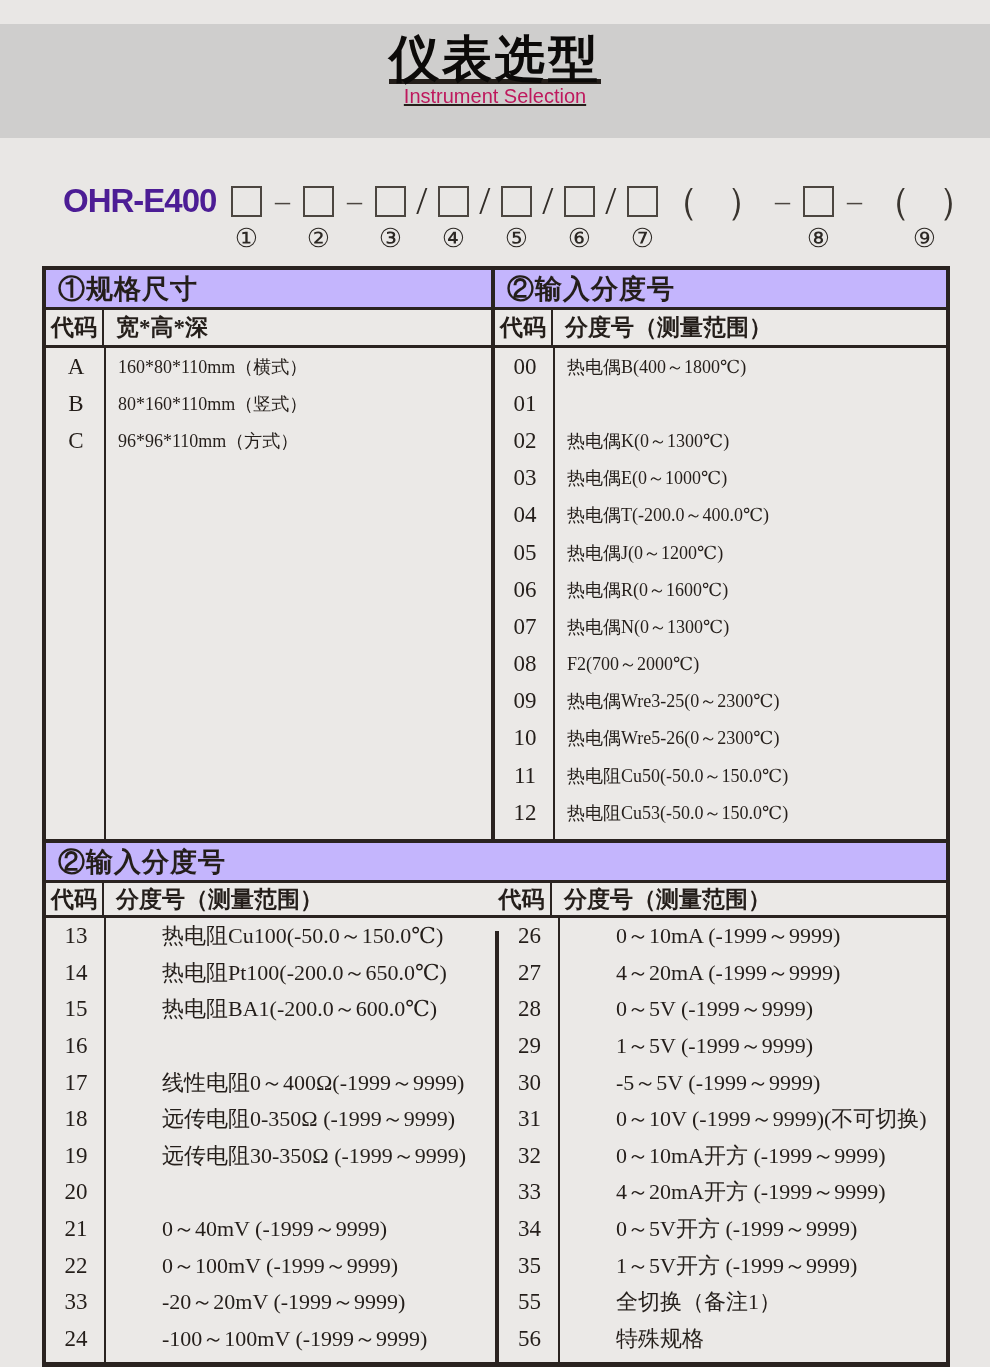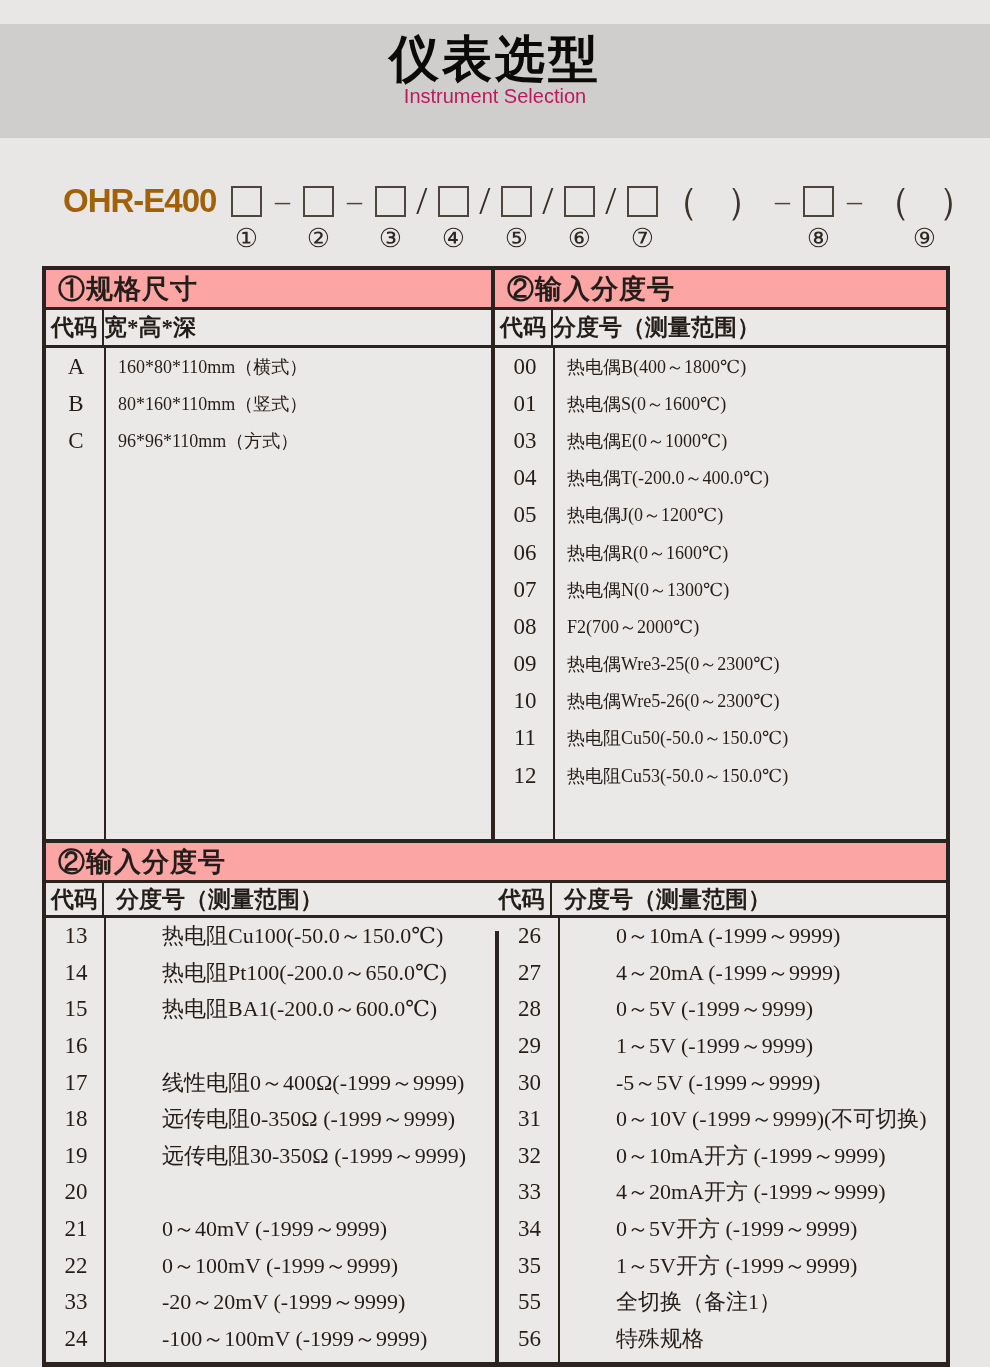--- a/index.html
+++ b/index.html
@@ -2,54 +2,54 @@
 <html><head>
 <meta charset="utf-8">
 <style>
   * { box-sizing: border-box; margin: 0; padding: 0; }
   html,body { background:#e9e7e5; }
   body { font-family:"Liberation Serif","DejaVu Serif",serif; color:#241e1a; }
   .page { position:relative; width:990px; height:1367px; overflow:hidden; background:#e9e7e5; }
 
   
   .title-band { position:absolute; top:24px; left:0; width:100%; height:114px;
-                background:#cfcecd; text-align:center; }
+                background:#cfcecd; text-align:center;text-decoration:underline; }
   .title-zh { padding-top:10px; font-family:"Liberation Sans","DejaVu Sans",sans-serif;
               font-size:50px; font-weight:bold; letter-spacing:3px; color:#0c0a09; line-height:1.0; }
   .title-en { font-family:"Liberation Sans","DejaVu Sans",sans-serif; font-size:20px;
               color:#be185d; margin-top:1px; }
 
   
   .model-row { position:absolute; top:182px; left:63px; height:38px;
                display:flex; align-items:center; }
   .model-prefix { font-family:"Liberation Sans","DejaVu Sans",sans-serif; font-weight:bold;
-                  font-size:33px; letter-spacing:-1px; margin-right:12px; color:#a16207; }
+                  font-size:33px; letter-spacing:-1px; margin-right:12px; color:#4c1d95; }
   .unit { position:relative; width:36px; height:32px; display:flex; align-items:center; justify-content:center; }
   .mbox { width:31px; height:31px; border:2px solid #4c4640; background:transparent; }
   .mcircle { position:absolute; top:41px; left:50%; transform:translateX(-50%);
              font-size:26px; color:#2c2824; line-height:1; }
   .mdash { width:36px; text-align:center; font-size:30px; color:#4c4640; line-height:32px; }
   .mslash { width:27px; text-align:center; font-size:40px; font-weight:500; color:#332e29; line-height:32px; }
   .mparen { font-size:38px; color:#3a352f; line-height:32px; }
   .mspace { display:inline-block; width:28px; }
   .unit-paren { position:relative; height:32px; display:flex; align-items:center; }
 
   
   .big-table { position:absolute; left:42px; top:266px; width:908px; height:1101px;
                border:4px solid #2a2320; border-bottom:none; background:#ebe9e7; }
   .bt-inner { position:relative; width:100%; height:100%; }
 
   .sec-head { height:40px; border-bottom:3px solid #2a2320; display:flex; align-items:center;
-              padding-left:12px; font-size:27px; font-weight:bold; background:#fca5a5;
+              padding-left:12px; font-size:27px; font-weight:bold; background:#c4b5fd;
               letter-spacing:1px; white-space:nowrap; }
   .col-head { height:38px; border-bottom:3px solid #2a2320; display:flex; align-items:stretch;
               font-weight:bold; font-size:23px; white-space:nowrap; }
   .col-code { width:58px; border-right:2px solid #2a2320; display:flex;
               align-items:center; justify-content:center; }
-  .col-desc { flex:1; display:flex; align-items:center; }
+  .col-desc { flex:1; display:flex; align-items:center; padding-left:12px; }
 
   
   .sec1 { display:flex; height:569px; }
   .s1l { width:449px; border-right:4px solid #2a2320; display:flex; flex-direction:column; }
   .s1r { flex:1; display:flex; flex-direction:column; }
   .data { flex:1; position:relative; }
   .data::before { content:''; position:absolute; left:58px; top:0; bottom:0; width:2px; background:#2a2320; }
   .drow { height:37.2px; display:flex; align-items:center; white-space:nowrap; }
   .dcode { width:60px; text-align:center; font-size:23px; }
   .ddesc { flex:1; padding-left:12px; font-size:18px; }
@@ -172,21 +172,24 @@
             <div class="col-code">代码</div>
             <div class="col-desc">分度号（测量范围）</div>
           </div>
           <div class="data">
             <div class="drow">
               <div class="dcode">00</div>
               <div class="ddesc">热电偶B(400～1800℃)</div>
             </div>
             <div class="drow">
               <div class="dcode">01</div>
-              <div class="ddesc">热电偶S(0～1600℃)</div>
+            </div>
+            <div class="drow">
+              <div class="dcode">02</div>
+              <div class="ddesc">热电偶K(0～1300℃)</div>
             </div>
             <div class="drow">
               <div class="dcode">03</div>
               <div class="ddesc">热电偶E(0～1000℃)</div>
             </div>
             <div class="drow">
               <div class="dcode">04</div>
               <div class="ddesc">热电偶T(-200.0～400.0℃)</div>
             </div>
             <div class="drow">

